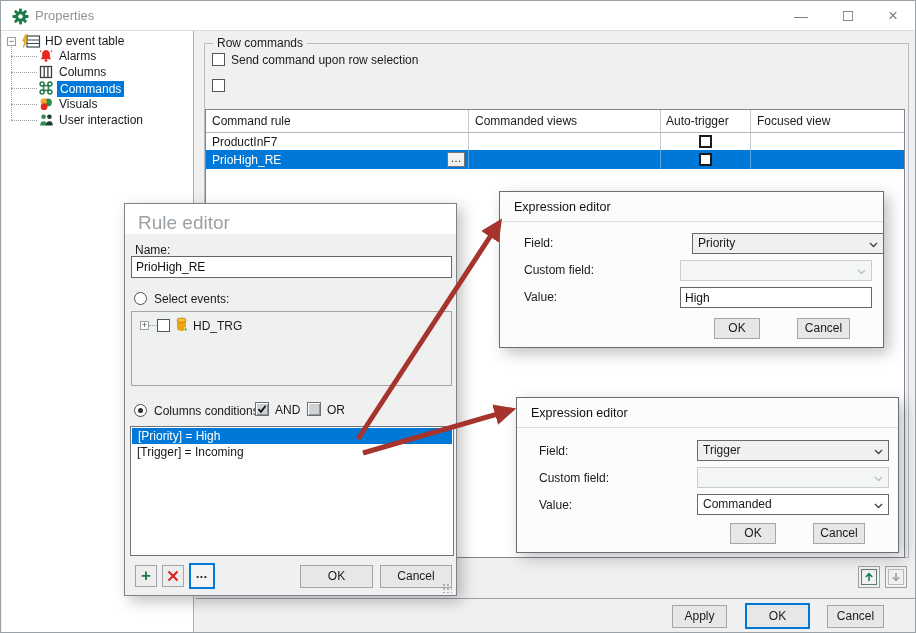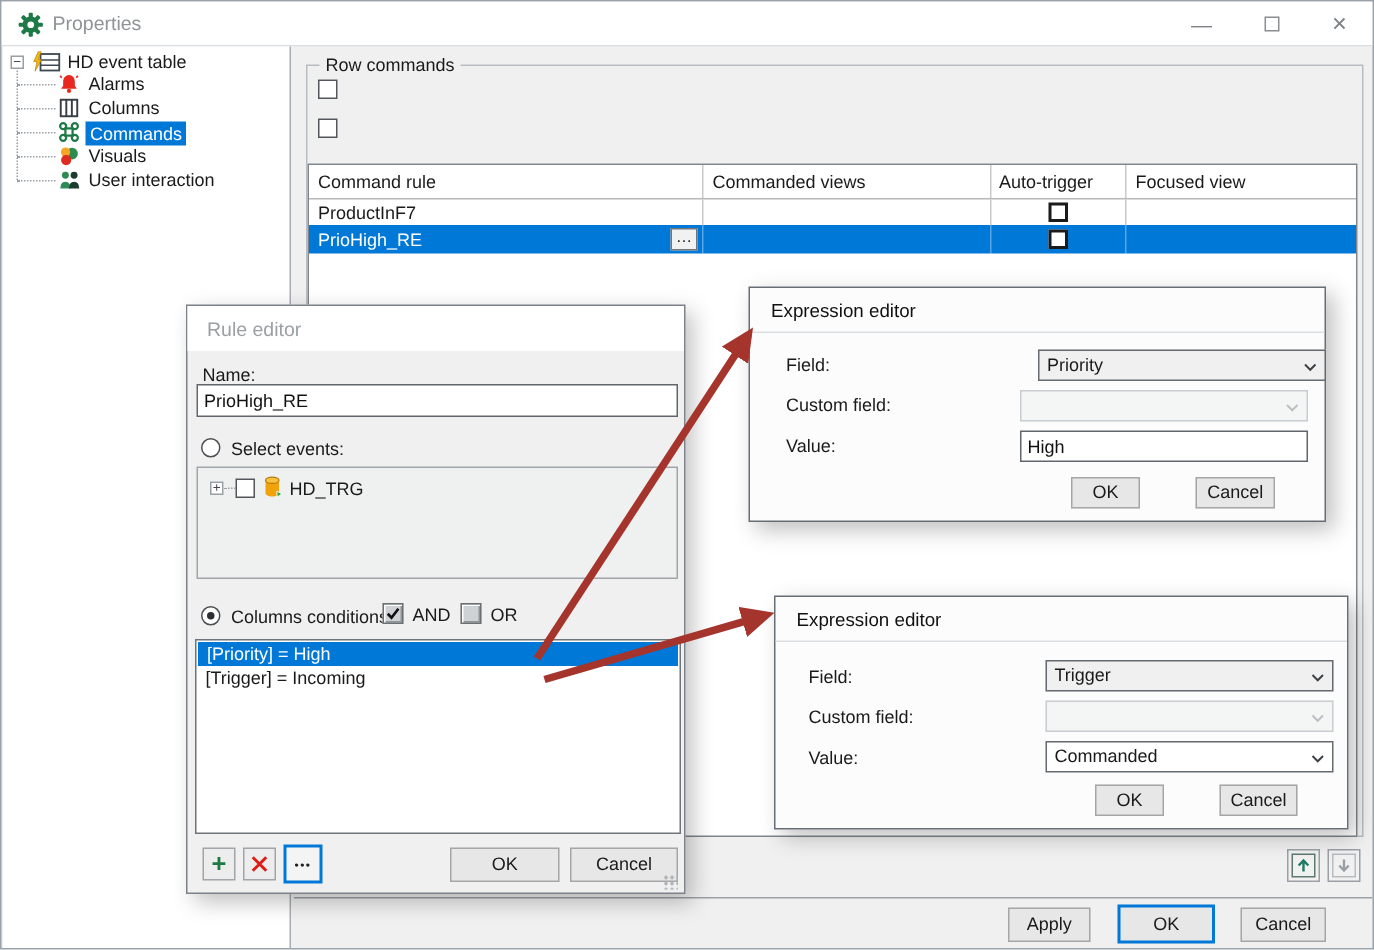--- a/index.html
+++ b/index.html
@@ -49,21 +49,21 @@
   .chev { position:absolute; right:5px; top:8px; }
   .tinput { position:absolute; background:#fff; border:1px solid #60666c; padding-left:4px; font-size:12px; color:#111; }
   .radio { position:absolute; width:13px; height:13px; border:1px solid #4a4f54; border-radius:50%; background:#fff; }
   .radio.sel::after { content:""; position:absolute; left:3px; top:3px; width:5px; height:5px; border-radius:50%; background:#2b2f33; }
   .cb3d { position:absolute; width:14px; height:14px; background:#cfd2d4; border:1px solid #6b7075; box-shadow:inset 1px 1px 0 #fff, inset -1px -1px 0 #909498; display:flex; align-items:center; justify-content:center; }
 
   
   .dialog { position:absolute; box-shadow:5px 5px 14px rgba(0,0,0,.25);padding-left:44px; }
   .ruleed { left:123px; top:202px; width:333px; height:393px; background:#f0f0f0; border:1px solid #7b828a; z-index:10; }
   .ruleed .dtitle { position:absolute; left:0; top:0; width:100%; height:30px; background:#fff; }
-  .ruleed .dtitle span { position:absolute; left:13px; top:8px; font-size:13px; color:#9aa0a3; }
+  .ruleed .dtitle span { position:absolute; left:13px; top:8px; font-size:19px; color:#9aa0a3; }
   .expe { background:#fcfcfc; border:1px solid #666d75; z-index:11; }
   .expe .dtitle span { position:absolute; left:14px; top:8px; font-size:12.5px; color:#111; }
   .expe .tline { position:absolute; left:0; top:29px; width:100%; height:1px; background:#dcdfe2; }
   .exp1 { left:498px; top:190px; width:385px; height:157px; }
   .exp2 { left:515px; top:396px; width:383px; height:156px; }
 
   .treebox { position:absolute; left:6px; top:107px; width:321px; height:75px; background:#eff1f1; border:1px solid #9fa5a9; }
   .condlist { position:absolute; left:5px; top:222px; width:324px; height:130px; background:#fff; border:1px solid #6d747b; }
   .conditem { height:16px; line-height:16px; padding-left:6px; white-space:nowrap; }
   .conditem.sel { background:#0078d7; color:#ffffff; margin:1px 1px 0 1px; }
@@ -166,20 +166,21 @@
     <path d="M1.2 12.6 Q1.2 8.2 4.6 8.2 Q8 8.2 8 12.6 Z" fill="#2e8b57"></path>
     <circle cx="10.4" cy="3.8" r="2.3" fill="#1c3d2e"></circle>
     <path d="M7 12.6 Q7 8.2 10.4 8.2 Q13.8 8.2 13.8 12.6 Z" fill="#1c3d2e"></path>
   </svg>
   <span class="treelabel" style="left:58px; top:111px;">User interaction</span>
 
   <div class="groupbox"></div>
   <span class="legend">Row commands</span>
 
   <div class="cb" style="left:211px; top:52px;"></div>
+  <span class="lbl" style="left:230px; top:52px;">Send command upon row selection</span>
   <div class="cb" style="left:211px; top:78px;"></div>
 
   <div class="rtable">
     <div class="trow head">
       <div class="tcell c1">Command rule</div>
       <div class="tcell c2">Commanded views</div>
       <div class="tcell c3" style="justify-content:flex-start; padding-left:5px;">Auto-trigger</div>
       <div class="tcell c4">Focused view</div>
     </div>
     <div class="trow r1">

